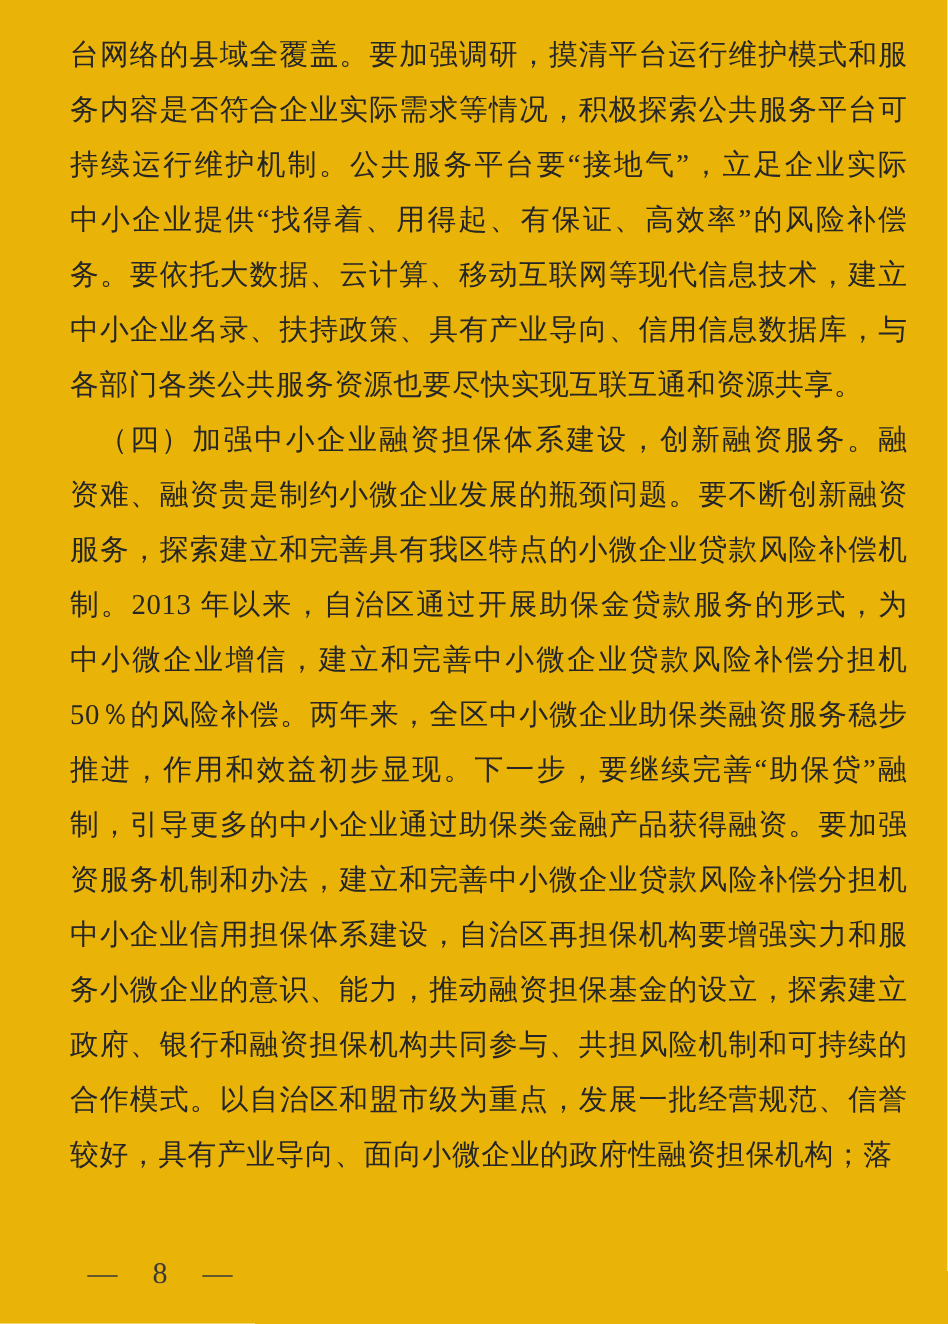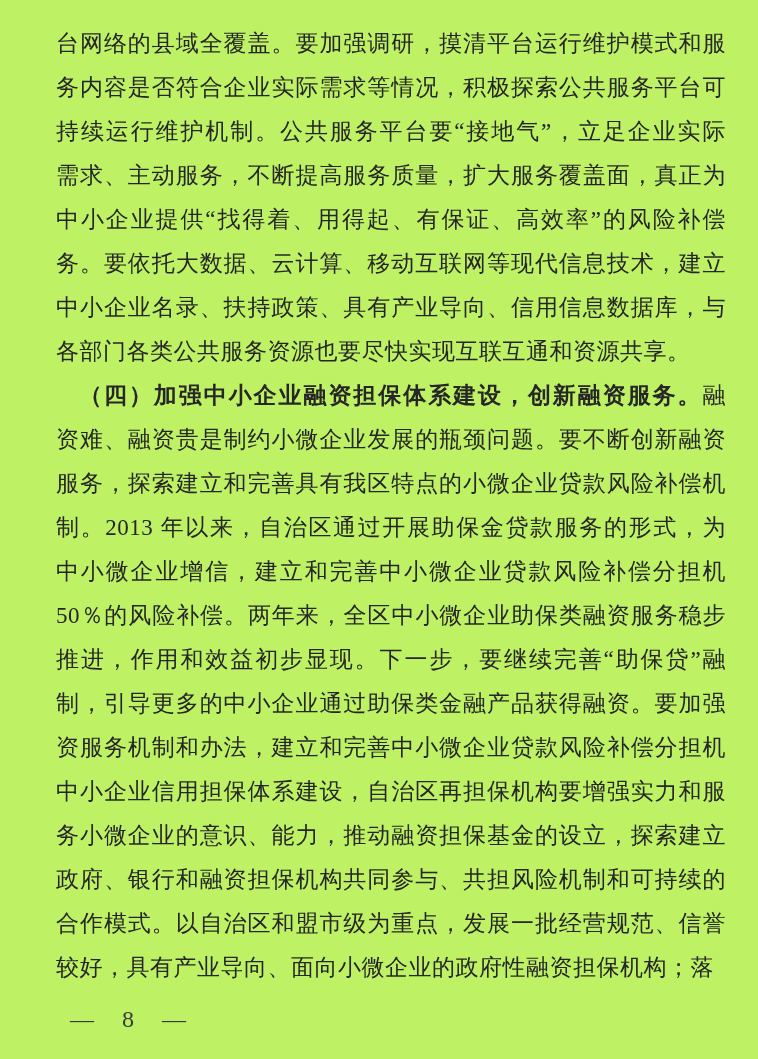--- a/index.html
+++ b/index.html
@@ -4,21 +4,21 @@
 <style>
   html, body {
     margin: 0;
     padding: 0;
     background: #ffffff;
   }
   .page {
     position: relative;
     width: 758px;
     height: 1059px;
-    background: #bef264;
+    background: #eab308;
     overflow: hidden;
     font-family: "Liberation Serif", "DejaVu Serif", serif;
     color: #262626;
   }
   .text-block {
     position: absolute;
     left: 56px;
     top: 22px;
     width: 670px;
   }
@@ -31,41 +31,40 @@
     white-space: nowrap;
     letter-spacing: 0.5px;
   }
   .line.para-end {
     text-align-last: left;
   }
   .line.indent {
     text-indent: 1em;
   }
   .bold-head {
-    font-weight: 700;
+    font-weight: 400;
   }
   .footer {
     position: absolute;
     left: 70px;
     top: 1006px;
     font-size: 24px;
     letter-spacing: 6px;
     word-spacing: 10px;
     color: #3a3a3a;
   }
 </style>
 </head>
 <body>
 
 <div class="page">
   <div class="text-block">
     <div class="line">台网络的县域全覆盖。要加强调研，摸清平台运行维护模式和服</div>
     <div class="line">务内容是否符合企业实际需求等情况，积极探索公共服务平台可</div>
     <div class="line">持续运行维护机制。公共服务平台要“接地气”，立足企业实际</div>
-    <div class="line">需求、主动服务，不断提高服务质量，扩大服务覆盖面，真正为</div>
     <div class="line">中小企业提供“找得着、用得起、有保证、高效率”的风险补偿</div>
     <div class="line">务。要依托大数据、云计算、移动互联网等现代信息技术，建立</div>
     <div class="line">中小企业名录、扶持政策、具有产业导向、信用信息数据库，与</div>
     <div class="line para-end">各部门各类公共服务资源也要尽快实现互联互通和资源共享。</div>
     <div class="line indent">
       <span class="bold-head">（四）加强中小企业融资担保体系建设，创新融资服务。</span><span>融</span>
     </div>
     <div class="line">资难、融资贵是制约小微企业发展的瓶颈问题。要不断创新融资</div>
     <div class="line">服务，探索建立和完善具有我区特点的小微企业贷款风险补偿机</div>
     <div class="line">制。2013 年以来，自治区通过开展助保金贷款服务的形式，为</div>

